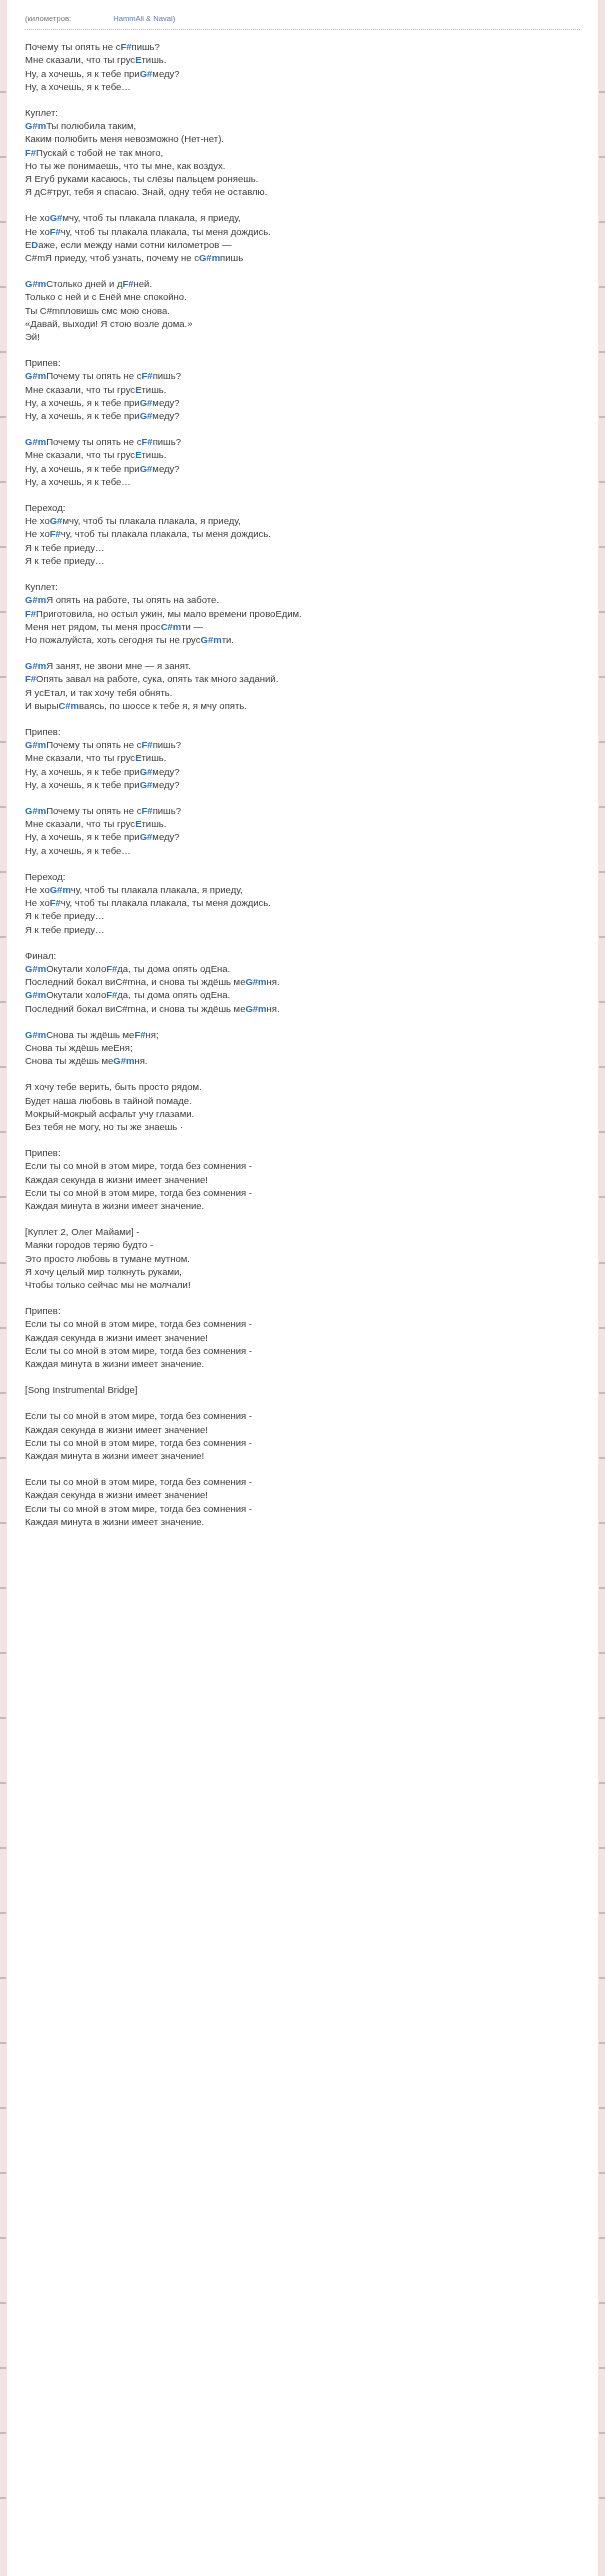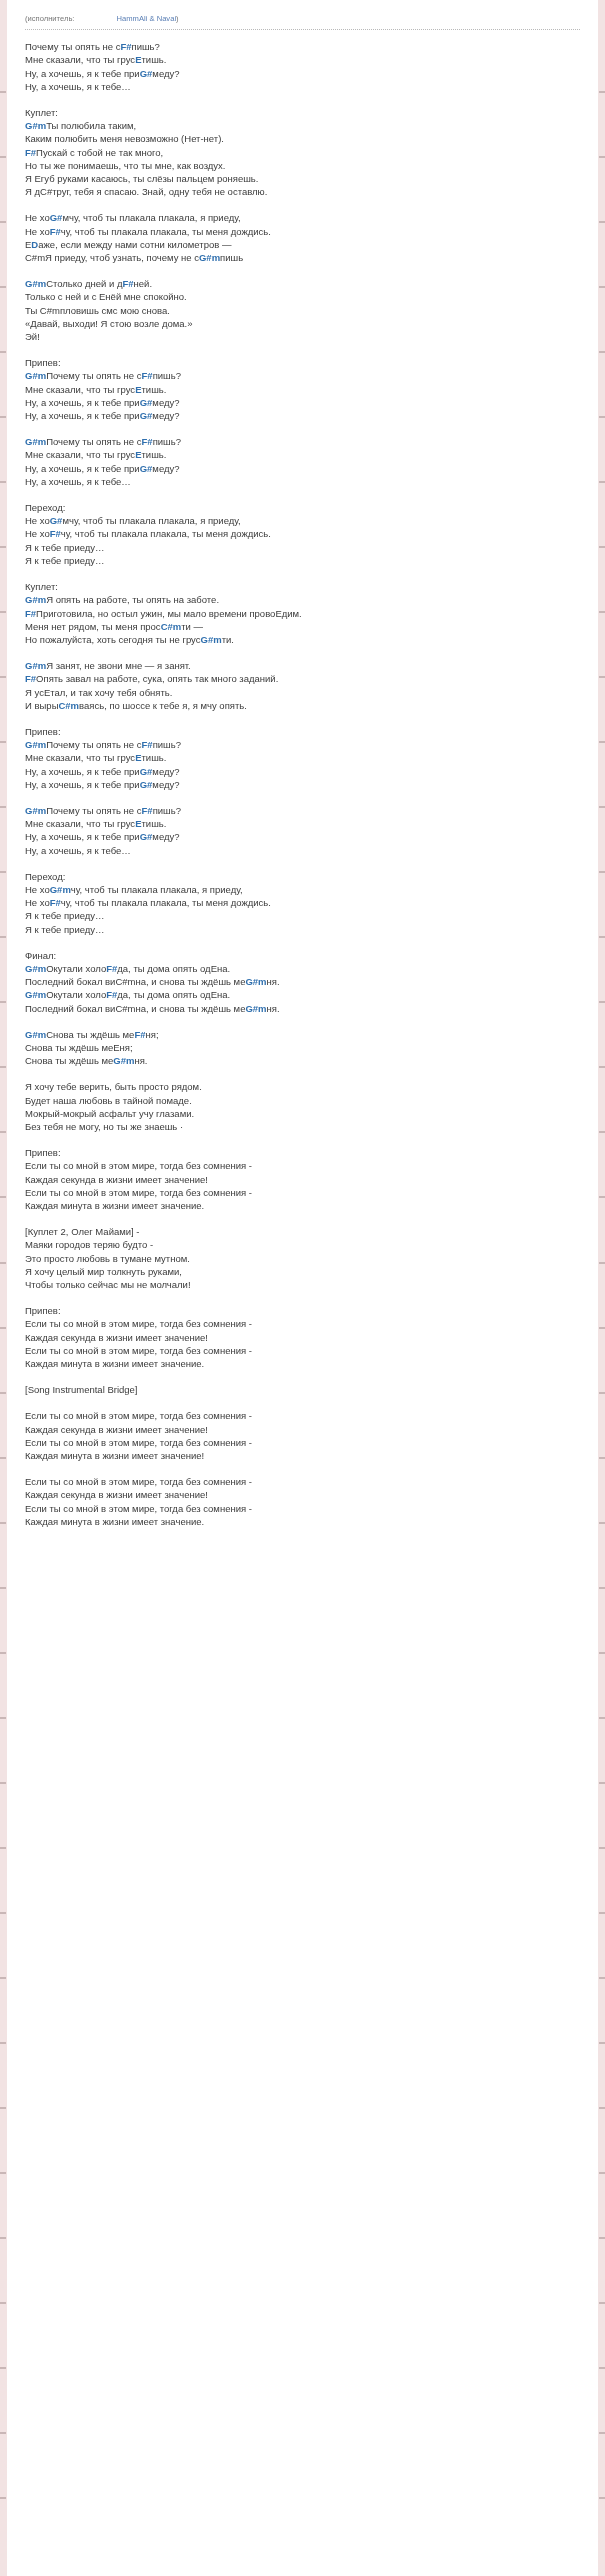--- a/index.html
+++ b/index.html
@@ -161,18 +161,18 @@
       <i style="top: 2107px;"></i>
       <i style="top: 2172px;"></i>
       <i style="top: 2237px;"></i>
       <i style="top: 2302px;"></i>
       <i style="top: 2367px;"></i>
       <i style="top: 2432px;"></i>
       <i style="top: 2497px;"></i>
     </div>
 
   <div class="content">
-    <div class="artist-line"><span>(исполнитель: </span><a class="artist-name" href="#">HammAli &amp; Navai</a><span>)</span></div>
+    <div class="artist-line"><span>(километров: </span><a class="artist-name" href="#">HammAli &amp; Navai</a><span>)</span></div>
     <hr class="divider">
     <div class="lyrics" id="lyrics-root"><div class="block"><span class="line">Почему ты опять не с<b class="chord">F#</b>пишь?</span><span class="line">Мне сказали, что ты грус<b class="chord">E</b>тишь.</span><span class="line">Ну, а хочешь, я к тебе при<b class="chord">G#</b>меду?</span><span class="line">Ну, а хочешь, я к тебе…</span></div><div class="block"><span class="line">Куплет:</span><span class="line"><b class="chord">G#m</b>Ты полюбила таким,</span><span class="line">Каким полюбить меня невозможно (Нет-нет).</span><span class="line"><b class="chord">F#</b>Пускай с тобой не так много,</span><span class="line">Но ты же понимаешь, что ты мне, как воздух.</span><span class="line">Я Егуб руками касаюсь, ты слёзы пальцем роняешь.</span><span class="line">Я дС#труг, тебя я спасаю. Знай, одну тебя не оставлю.</span></div><div class="block"><span class="line">Не хо<b class="chord">G#</b>мчу, чтоб ты плакала плакала, я приеду,</span><span class="line">Не хо<b class="chord">F#</b>чу, чтоб ты плакала плакала, ты меня дождись.</span><span class="line">Е<b class="chord">D</b>аже, если между нами сотни километров —</span><span class="line">С#mЯ приеду, чтоб узнать, почему не с<b class="chord">G#m</b>пишь</span></div><div class="block"><span class="line"><b class="chord">G#m</b>Столько дней и д<b class="chord">F#</b>ней.</span><span class="line">Только с ней и с Енёй мне спокойно.</span><span class="line">Ты С#mпловишь смс мою снова.</span><span class="line">«Давай, выходи! Я стою возле дома.»</span><span class="line">Эй!</span></div><div class="block"><span class="line">Припев:</span><span class="line"><b class="chord">G#m</b>Почему ты опять не с<b class="chord">F#</b>пишь?</span><span class="line">Мне сказали, что ты грус<b class="chord">E</b>тишь.</span><span class="line">Ну, а хочешь, я к тебе при<b class="chord">G#</b>медy?</span><span class="line">Ну, а хочешь, я к тебе при<b class="chord">G#</b>меду?</span></div><div class="block"><span class="line"><b class="chord">G#m</b>Почему ты опять не с<b class="chord">F#</b>пишь?</span><span class="line">Мне сказали, что ты грус<b class="chord">E</b>тишь.</span><span class="line">Ну, а хочешь, я к тебе при<b class="chord">G#</b>меду?</span><span class="line">Ну, а хочешь, я к тебе…</span></div><div class="block"><span class="line">Переход:</span><span class="line">Не хо<b class="chord">G#</b>мчу, чтоб ты плакала плакала, я приеду,</span><span class="line">Не хо<b class="chord">F#</b>чу, чтоб ты плакала плакала, ты меня дождись.</span><span class="line">Я к тебе приеду…</span><span class="line">Я к тебе приеду…</span></div><div class="block"><span class="line">Куплет:</span><span class="line"><b class="chord">G#m</b>Я опять на работе, ты опять на заботе.</span><span class="line"><b class="chord">F#</b>Приготовила, но остыл ужин, мы мало времени провоЕдим.</span><span class="line">Меня нет рядом, ты меня прос<b class="chord">C#m</b>ти —</span><span class="line">Но пожалуйста, хоть сегодня ты не грус<b class="chord">G#m</b>ти.</span></div><div class="block"><span class="line"><b class="chord">G#m</b>Я занят, не звони мне — я занят.</span><span class="line"><b class="chord">F#</b>Опять завал на работе, сука, опять так много заданий.</span><span class="line">Я усЕтал, и так хочу тебя обнять.</span><span class="line">И выры<b class="chord">C#m</b>ваясь, по шоссе к тебе я, я мчу опять.</span></div><div class="block"><span class="line">Припев:</span><span class="line"><b class="chord">G#m</b>Почему ты опять не с<b class="chord">F#</b>пишь?</span><span class="line">Мне сказали, что ты грус<b class="chord">E</b>тишь.</span><span class="line">Ну, а хочешь, я к тебе при<b class="chord">G#</b>меду?</span><span class="line">Ну, а хочешь, я к тебе при<b class="chord">G#</b>меду?</span></div><div class="block"><span class="line"><b class="chord">G#m</b>Почему ты опять не с<b class="chord">F#</b>пишь?</span><span class="line">Мне сказали, что ты грус<b class="chord">E</b>тишь.</span><span class="line">Ну, а хочешь, я к тебе при<b class="chord">G#</b>меду?</span><span class="line">Ну, а хочешь, я к тебе…</span></div><div class="block"><span class="line">Переход:</span><span class="line">Не хо<b class="chord">G#m</b>чу, чтоб ты плакала плакала, я приеду,</span><span class="line">Не хо<b class="chord">F#</b>чу, чтоб ты плакала плакала, ты меня дождись.</span><span class="line">Я к тебе приеду…</span><span class="line">Я к тебе приеду…</span></div><div class="block"><span class="line">Финал:</span><span class="line"><b class="chord">G#m</b>Окутали холо<b class="chord">F#</b>да, ты дома опять одЕна.</span><span class="line">Последний бокал виС#mна, и снова ты ждёшь ме<b class="chord">G#m</b>ня.</span><span class="line"><b class="chord">G#m</b>Окутали холо<b class="chord">F#</b>да, ты дома опять одЕна.</span><span class="line">Последний бокал виС#mна, и снова ты ждёшь ме<b class="chord">G#m</b>ня.</span></div><div class="block"><span class="line"><b class="chord">G#m</b>Снова ты ждёшь ме<b class="chord">F#</b>ня;</span><span class="line">Снова ты ждёшь меЕня;</span><span class="line">Снова ты ждёшь ме<b class="chord">G#m</b>ня.</span></div><div class="block"><span class="line">Я хочу тебе верить, быть просто рядом.</span><span class="line">Будет наша любовь в тайной помаде.</span><span class="line">Мокрый-мокрый асфальт учу глазами.</span><span class="line">Без тебя не могу, но ты же знаешь ·</span></div><div class="block"><span class="line">Припев:</span><span class="line">Если ты со мной в этом мире, тогда без сомнения -</span><span class="line">Каждая секунда в жизни имеет значение!</span><span class="line">Если ты со мной в этом мире, тогда без сомнения -</span><span class="line">Каждая минута в жизни имеет значение.</span></div><div class="block"><span class="line">[Куплет 2, Олег Майами] -</span><span class="line">Маяки городов теряю будто -</span><span class="line">Это просто любовь в тумане мутном.</span><span class="line">Я хочу целый мир толкнуть руками,</span><span class="line">Чтобы только сейчас мы не молчали!</span></div><div class="block"><span class="line">Припев:</span><span class="line">Если ты со мной в этом мире, тогда без сомнения -</span><span class="line">Каждая секунда в жизни имеет значение!</span><span class="line">Если ты со мной в этом мире, тогда без сомнения -</span><span class="line">Каждая минута в жизни имеет значение.</span></div><div class="block"><span class="line">[Song Instrumental Bridge]</span></div><div class="block"><span class="line">Если ты со мной в этом мире, тогда без сомнения -</span><span class="line">Каждая секунда в жизни имеет значение!</span><span class="line">Если ты со мной в этом мире, тогда без сомнения -</span><span class="line">Каждая минута в жизни имеет значение!</span></div><div class="block"><span class="line">Если ты со мной в этом мире, тогда без сомнения -</span><span class="line">Каждая секунда в жизни имеет значение!</span><span class="line">Если ты со мной в этом мире, тогда без сомнения -</span><span class="line">Каждая минута в жизни имеет значение.</span></div></div>
   </div>
 </div>
 
 
 </body></html>

